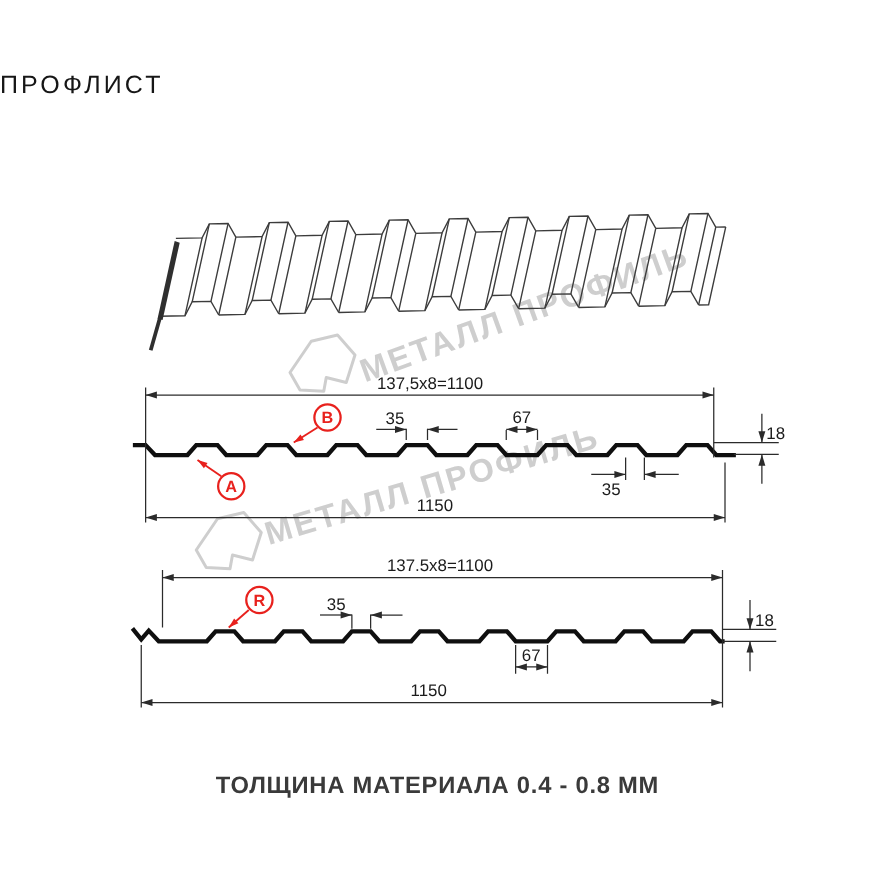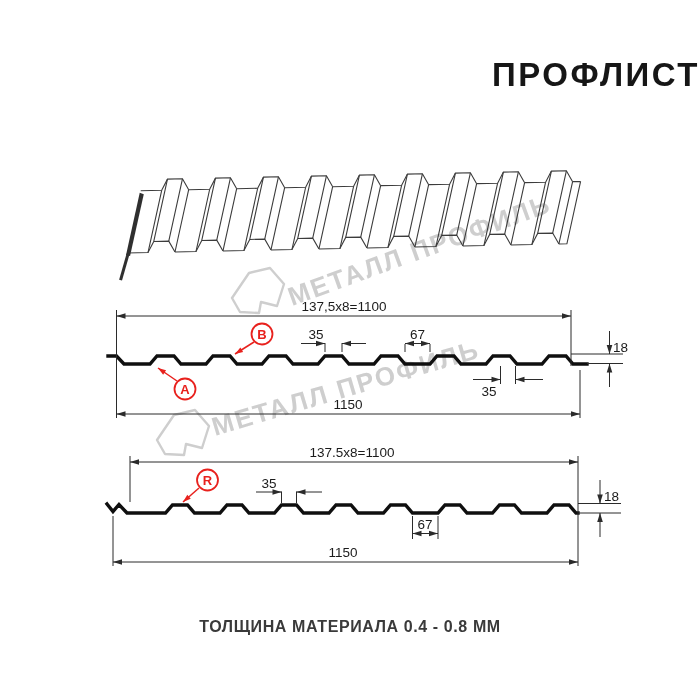--- a/index.html
+++ b/index.html
@@ -1,23 +1,23 @@
 <!DOCTYPE html>
 <html><head>
 <meta charset="utf-8">
 <style>
   html,body{margin:0;padding:0}
   body{width:700px;height:700px;background:#fff;font-family:"Liberation Sans",sans-serif}
   .page{position:absolute;left:0;top:0;width:700px;height:700px;background:#fff;overflow:hidden}
-  .title{position:absolute;top:58px;left:0;width:700px;text-align:right;
-         font-size:33px;font-weight:700;letter-spacing:2.5px;color:#161616;line-height:1}
+  .title{position:absolute;top:58px;left:0;width:700px;text-align:left;
+         font-size:20px;font-weight:400;letter-spacing:2.5px;color:#161616;line-height:1}
   .subtitle{position:absolute;top:100px;left:0;width:700px;text-align:center;
          font-size:15px;font-weight:700;letter-spacing:1.5px;color:#1d1d1d;line-height:1}
   .footer{position:absolute;top:619px;left:0;width:700px;text-align:center;
-         font-size:16px;font-weight:600;letter-spacing:.6px;color:#3a3a3a;line-height:1}
+         font-size:19px;font-weight:600;letter-spacing:.6px;color:#3a3a3a;line-height:1}
   svg.drawing{position:absolute;left:0;top:0}
   .profile{fill:none;stroke:#0f0f0f;stroke-width:3.4;stroke-linejoin:miter;stroke-linecap:square}
   .thin{stroke:#2b2b2b;stroke-width:1;fill:none}
   .dimtext{font-size:13.5px;fill:#1b1b1b}
   .redline{stroke:#e8211d;stroke-width:1.5;fill:none}
   .redcircle{stroke:#e8211d;stroke-width:1.8;fill:#fff}
   .redtext{font-size:13px;font-weight:700;fill:#e8211d}
   .wm-logo{fill:none;stroke:#c9c9c9;stroke-width:2.4;stroke-linejoin:round}
   .wm-text{font-size:26px;font-weight:700;letter-spacing:2px;fill:#c9c9c9}
   .sheet{stroke:#3c3c3c;stroke-width:1.1;fill:none}

